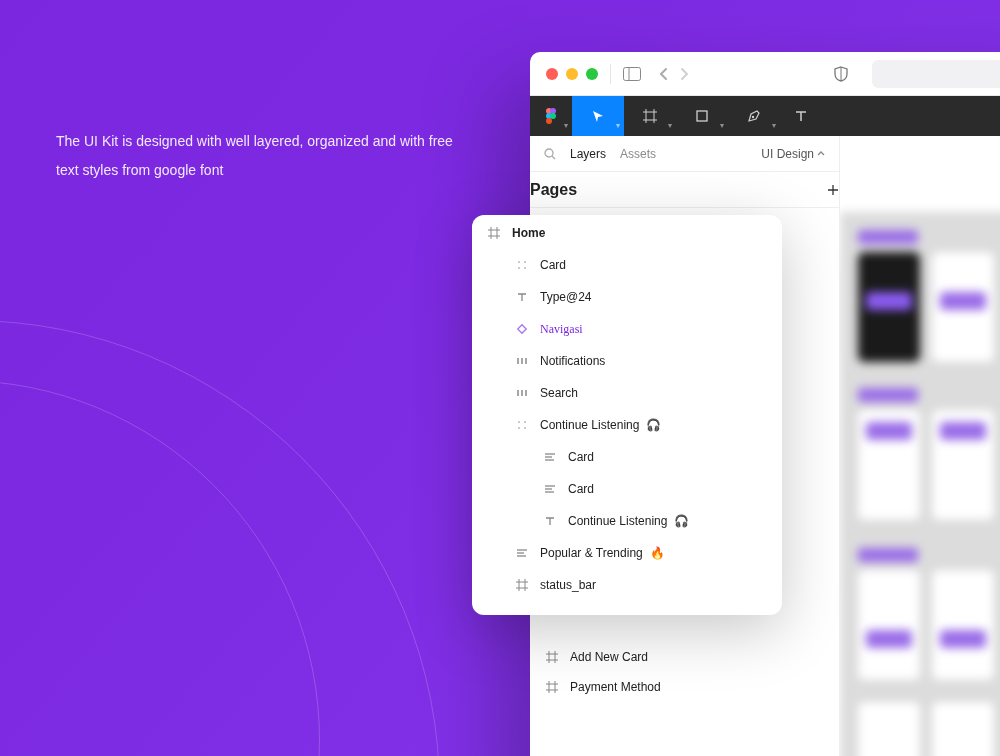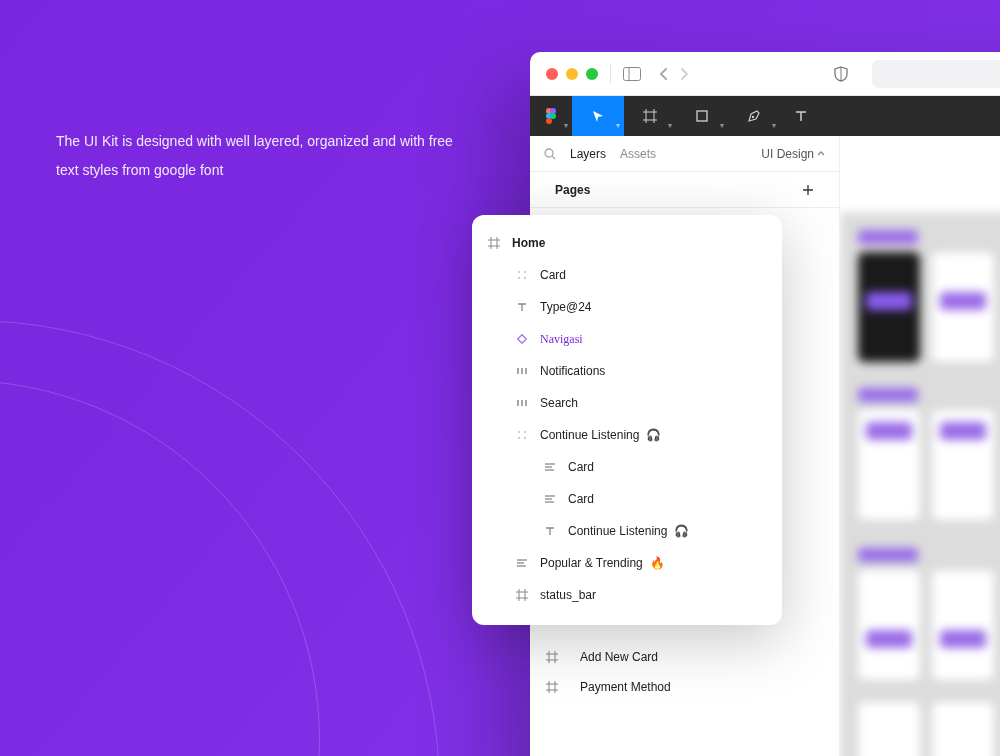--- a/index.html
+++ b/index.html
@@ -34,27 +34,27 @@
   .tbtn { width: 42px; display: flex; align-items: center; justify-content: center; color: #cfcfcf; position: relative; }
   .tbtn.wide { width: 52px; }
   .tbtn.active { background: #0a84ff; color: #fff; }
   .tcaret { font-size: 8px; position: absolute; right: 4px; bottom: 6px; opacity: .6; }
 
   
   .panel-head { height: 36px; display: flex; align-items: center; padding: 0 14px; border-bottom: 1px solid #eee; gap: 14px; font-size: 12px; color: #8a8a8a; }
   .panel-head .active-tab { color: #222; font-weight: 500; }
   .panel-head .proj { margin-left: auto; color: #555; display: flex; align-items: center; gap: 3px; }
 
-  .pages { height: 36px; display: flex; align-items: center; padding: 0 25px; font-size: 12px; font-weight: 600; color: #222; border-bottom: 1px solid #eee; justify-content: space-between; }
+  .pages { height: 36px; display: flex; align-items: center; padding: 0 0; font-size: 16px; font-weight: 600; color: #222; border-bottom: 1px solid #eee; justify-content: space-between; }
 
   .under-rows { padding-top: 4px; }
-  .under-row { height: 30px; display: flex; align-items: center; padding-left: 14px; gap: 10px; font-size: 12px; color: #222; }
-
-  
-  .popover { position: absolute; left: 472px; top: 215px; width: 310px; background: #fff; border-radius: 12px; box-shadow: 0 15px 60px rgba(0,0,0,0.22); padding: 12px 0 14px 0; }
+  .under-row { height: 30px; display: flex; align-items: center; padding-left: 14px; font-size: 12px; color: #222; }
+
+  
+  .popover { position: absolute; left: 472px; top: 215px; width: 310px; background: #fff; border-radius: 12px; box-shadow: 0 15px 60px rgba(0,0,0,0.22); padding: 2px 0 14px 0; }
   .layer { height: 32px; display: flex; align-items: center; font-size: 12px; color: #222; }
   .layer .lbl { white-space: nowrap; }
   .layer.selected .lbl { color: #7a27df; font-family: Liberation Serif, serif; }
   .ind0 { padding-left: 14px; }
   .ind1 { padding-left: 42px; }
   .ind2 { padding-left: 70px; }
   .lic { width: 16px; height: 16px; margin-right: 10px; display: inline-flex; align-items: center; justify-content: center; color: #888; flex-shrink: 0; }
   .bold .lbl { font-weight: 700; }
   .emoji { margin-left: 4px; }
 

